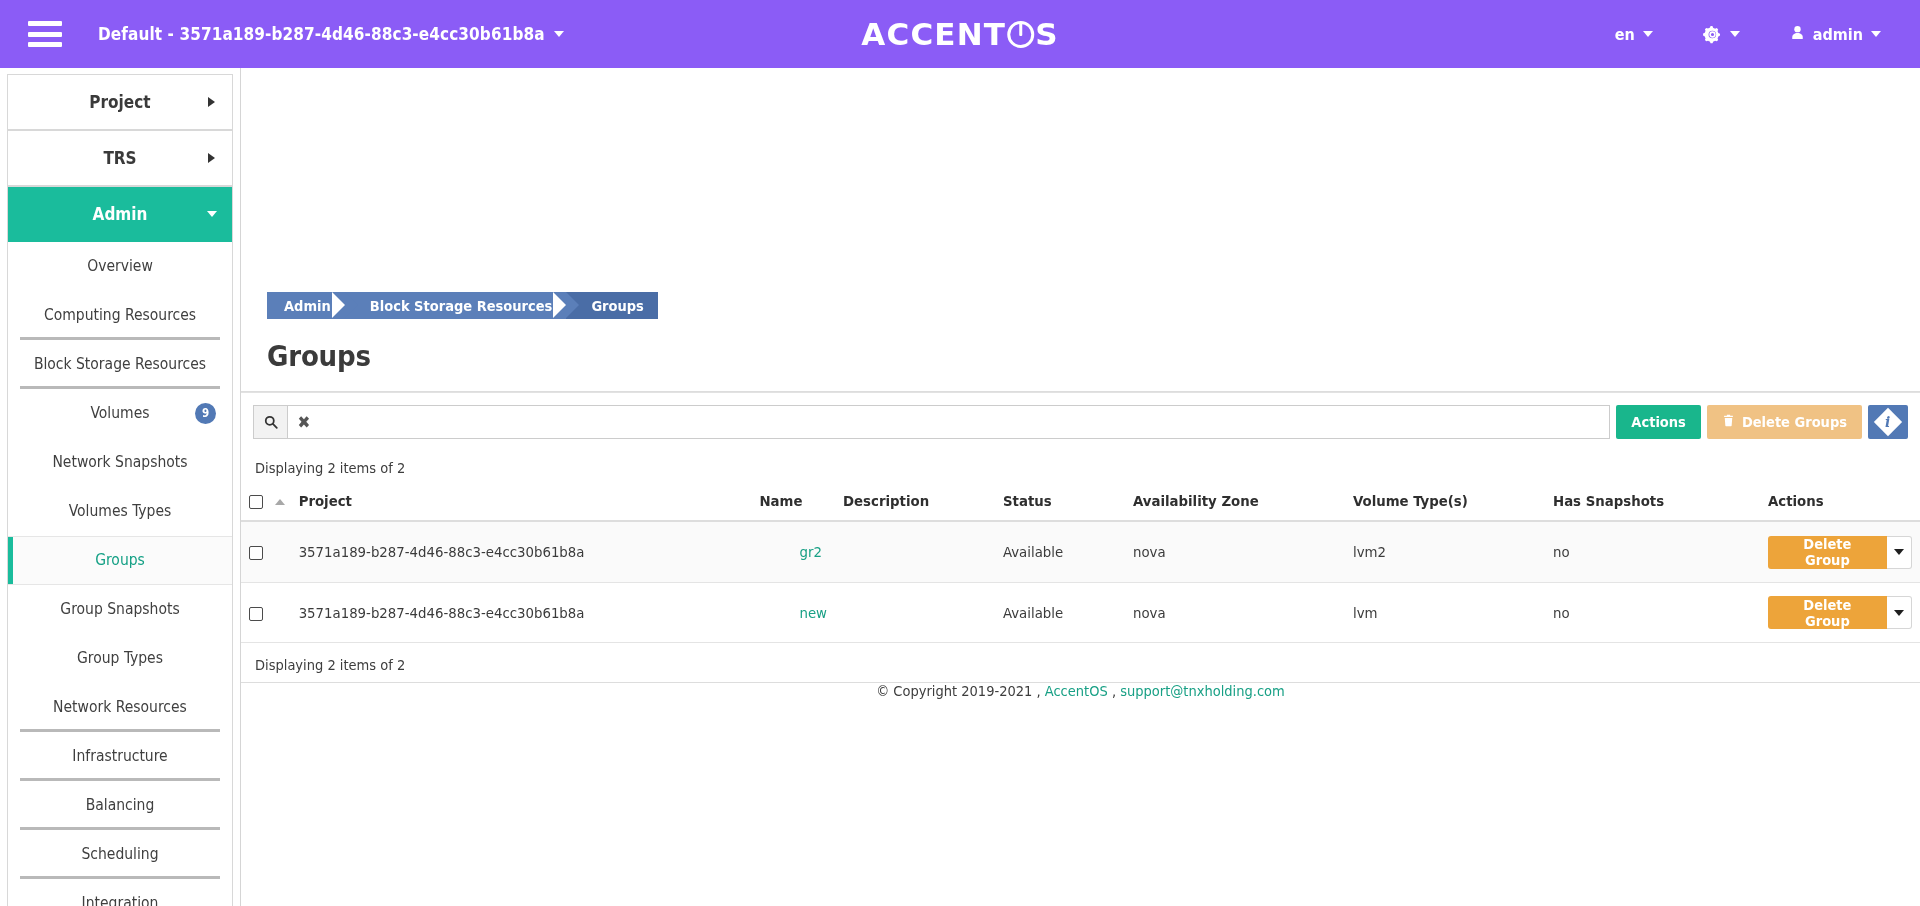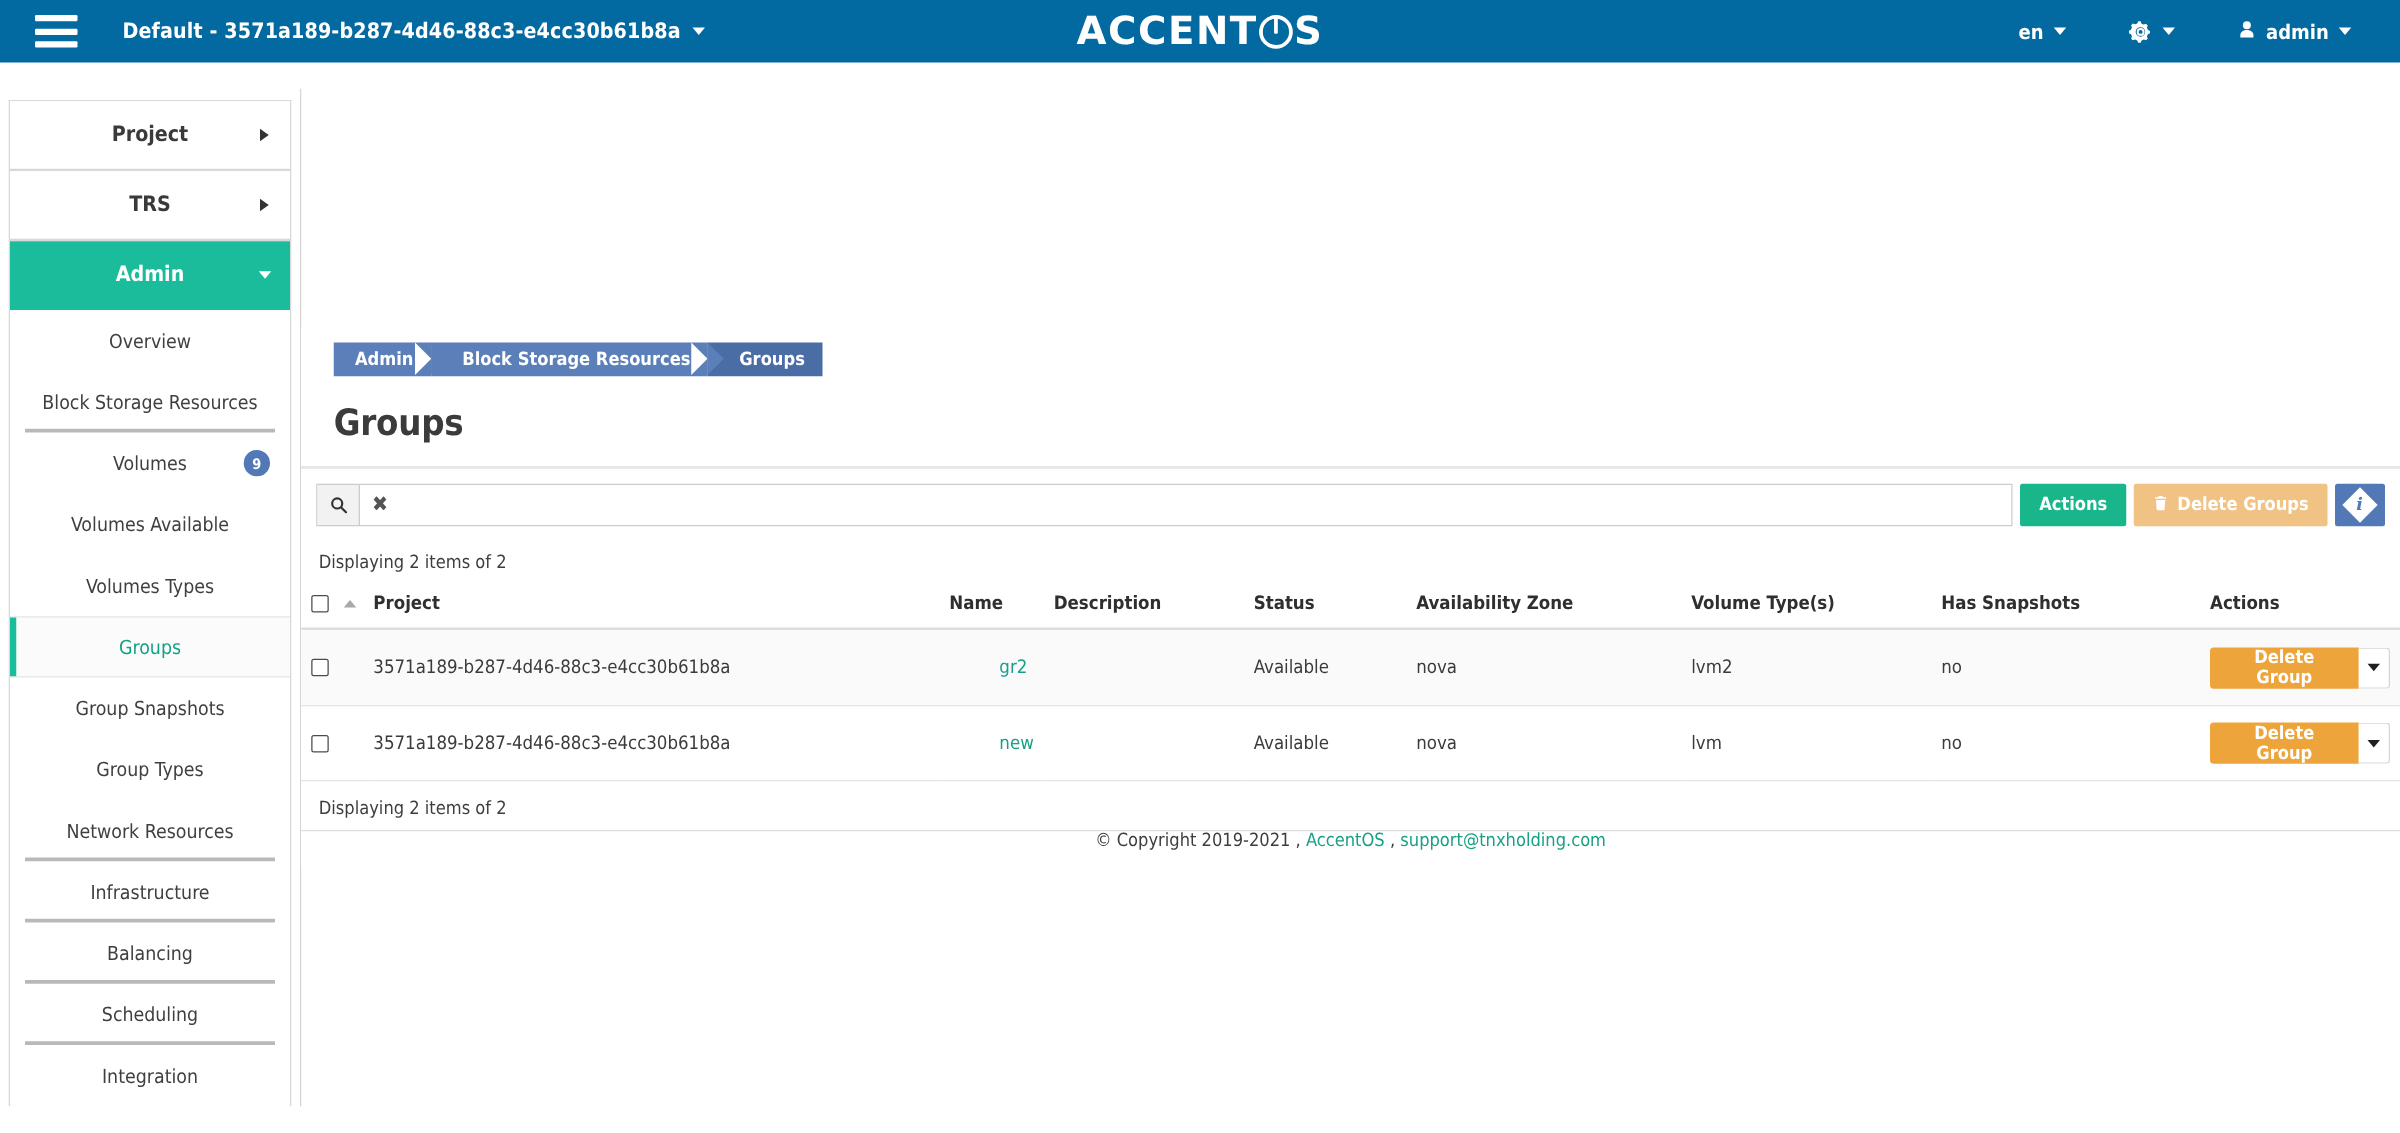--- a/index.html
+++ b/index.html
@@ -7,22 +7,22 @@
     margin: 0; padding: 0;
     width: 1920px; height: 906px;
     overflow: hidden;
     font-family: "DejaVu Sans Condensed", "Liberation Sans", sans-serif;
     background: #ffffff;
   }
   body { font-size: 16px; color: #3c3c3c; }
 
   
   .navbar {
-    height: 50px;
-    background: #0369a1;
+    height: 68px;
+    background: #8b5cf6;
     display: flex;
     align-items: center;
     position: relative;
     color: #ffffff;
   }
   .hamburger {
     width: 34px; height: 26px;
     margin-left: 28px;
     display: flex; flex-direction: column; justify-content: space-between;
     cursor: pointer;
@@ -466,28 +466,31 @@
       <div class="panel-head active">
         <span>Admin</span>
         <span class="caret"></span>
       </div>
 
       <div class="subnav">
         <div class="subitem">
           <span>Overview</span>
         </div>
         <div class="subitem divider-bottom">
+          <span>Computing Resources</span>
+        </div>
+        <div class="subitem divider-bottom">
           <span>Block Storage Resources</span>
         </div>
         <div class="subitem">
           <span>Volumes</span>
           <span class="badge">9</span>
         </div>
         <div class="subitem">
-          <span>Volumes Available</span>
+          <span>Network Snapshots</span>
         </div>
         <div class="subitem">
           <span>Volumes Types</span>
         </div>
         <div class="subitem active">
           <span>Groups</span>
         </div>
         <div class="subitem">
           <span>Group Snapshots</span>
         </div>

